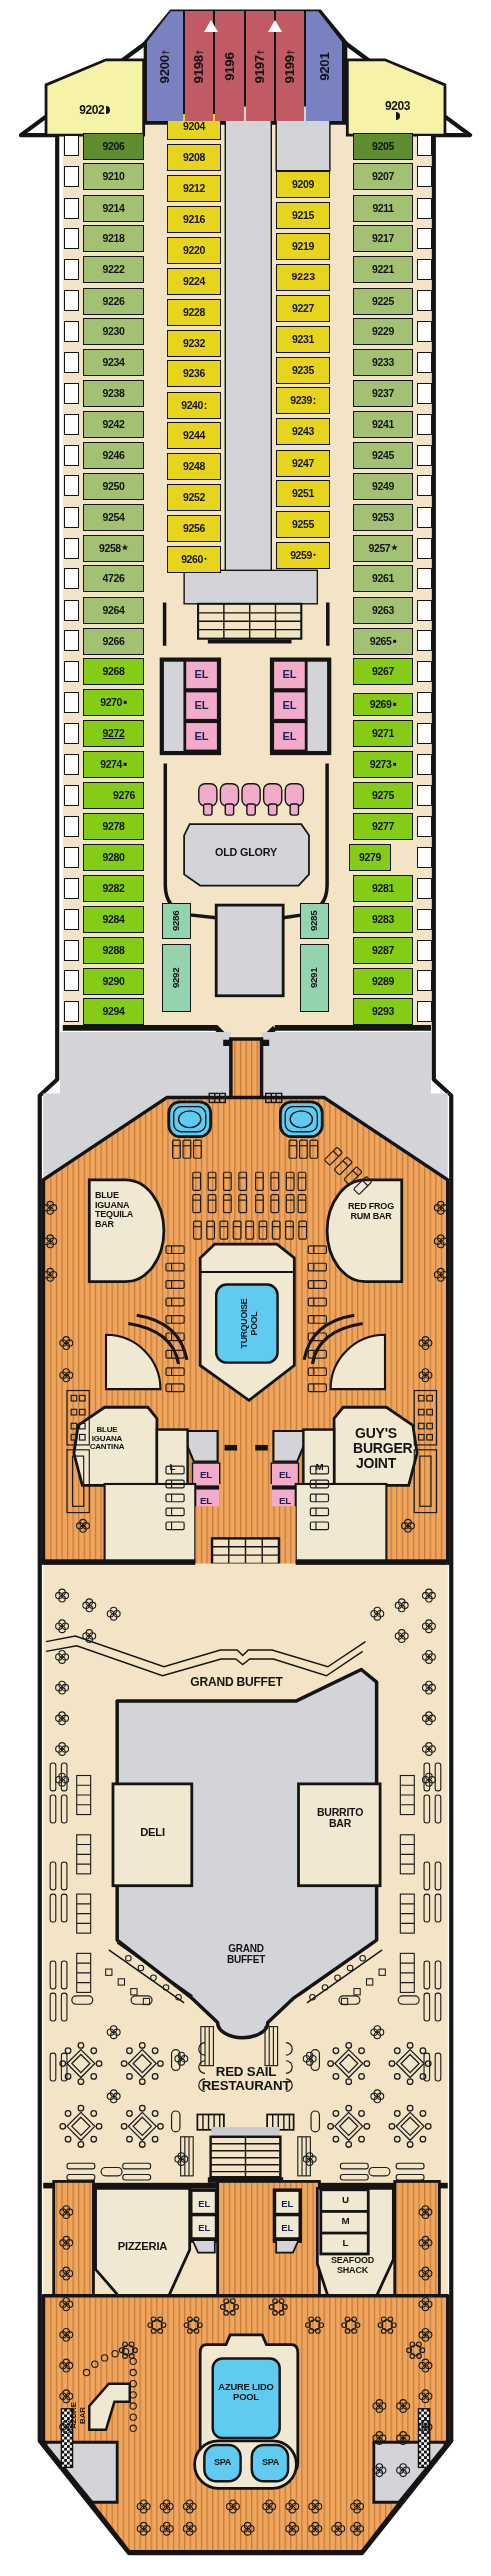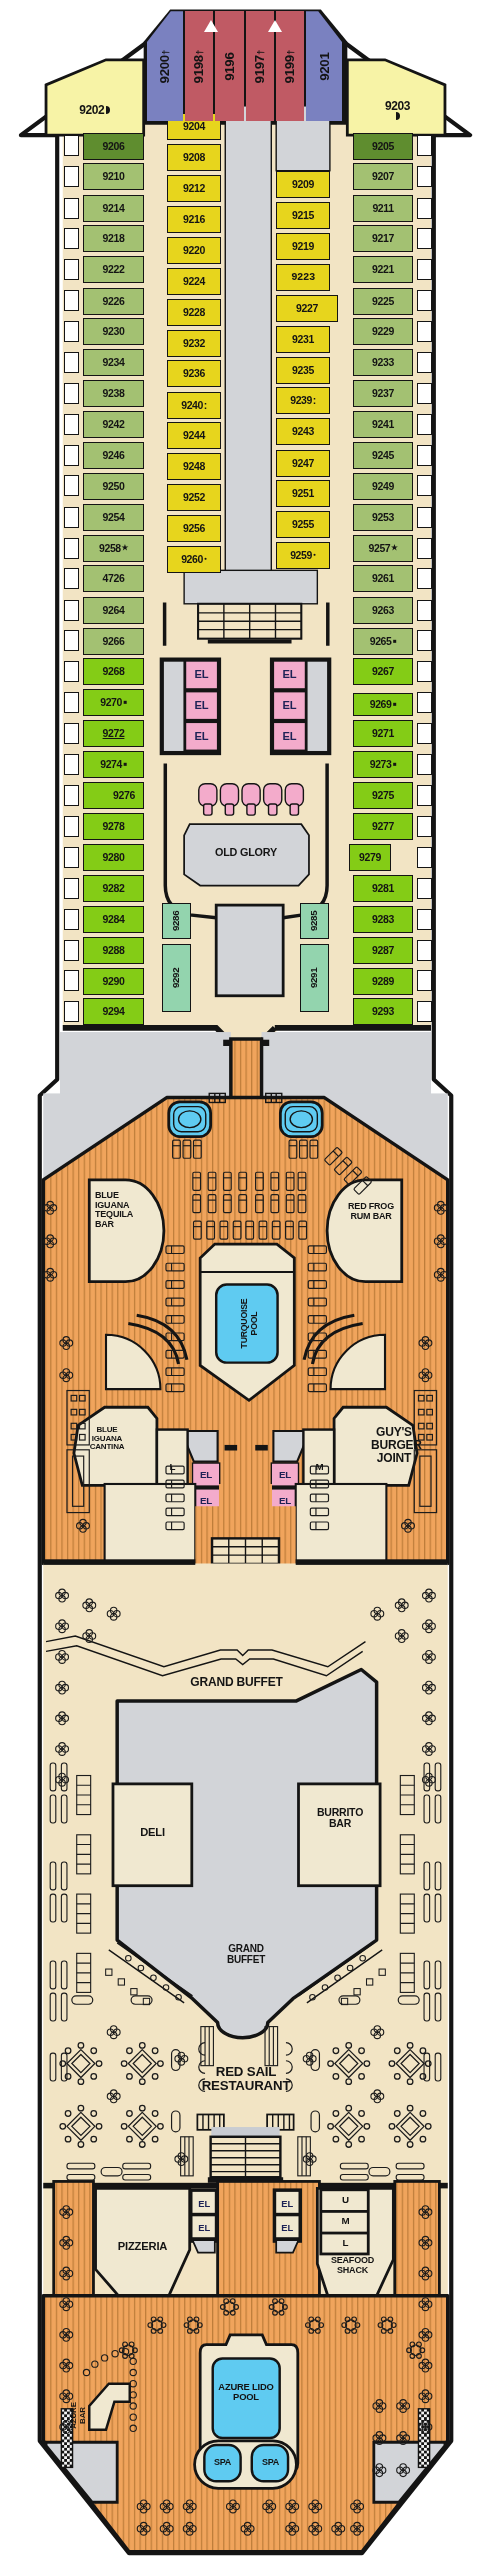--- a/index.html
+++ b/index.html
@@ -759,21 +759,21 @@
       </div>
       <div class="cab c-yellow" style="left: 276px; top: 202px; width: 54px; height: 26.5px;">
         <span>9215</span>
       </div>
       <div class="cab c-yellow" style="left: 276px; top: 233px; width: 54px; height: 26.5px;">
         <span>9219</span>
       </div>
       <div class="cab c-yellow" style="left: 276px; top: 264px; width: 54px; height: 26.5px; font-family: Liberation Mono, monospace;">
         <span>9223</span>
       </div>
-      <div class="cab c-yellow" style="left: 276px; top: 295px; width: 62px; height: 26.5px;">
+      <div class="cab c-yellow" style="left: 276px; top: 295px; width: 54px; height: 26.5px;">
         <span>9227</span>
       </div>
       <div class="cab c-yellow" style="left: 276px; top: 326px; width: 54px; height: 26.5px;">
         <span>9231</span>
       </div>
       <div class="cab c-yellow" style="left: 276px; top: 357px; width: 54px; height: 26.5px;">
         <span>9235</span>
       </div>
       <div class="cab c-yellow" style="left: 276px; top: 387px; width: 54px; height: 26.5px;">
         <span>9239</span>
@@ -965,21 +965,21 @@
   <div class="lbl" style="left:274px;top:661px;width:31px;height:26.5px;line-height:26.5px;font-size:11.2px;color:#1d2256;">EL</div>
   <div class="lbl" style="left:274px;top:692px;width:31px;height:26.5px;line-height:26.5px;font-size:11.2px;color:#1d2256;">EL</div>
   <div class="lbl" style="left:274px;top:723px;width:31px;height:26.5px;line-height:26.5px;font-size:11.2px;color:#1d2256;">EL</div>
 
   <div class="lbl" style="left:190px;top:847px;width:112px;font-size:10.8px;">OLD GLORY</div>
 
   <div class="lbl" style="left:95px;top:1191px;width:49px;font-size:9px;text-align:left;">BLUE IGUANA TEQUILA BAR</div>
   <div class="lbl" style="left:348px;top:1202px;width:46px;font-size:9px;">RED FROG RUM BAR</div>
   <div class="lbl rot" style="left:217px;top:1308px;width:64px;height:31px;font-size:8.7px;display:flex;align-items:center;justify-content:center;">TURQUOISE POOL</div>
   <div class="lbl" style="left:84px;top:1426px;width:46px;font-size:8px;">BLUE IGUANA CANTINA</div>
-  <div class="lbl" style="left:353px;top:1426px;width:46px;font-size:12px;margin-left:18px;">GUY'S BURGER JOINT</div>
+  <div class="lbl" style="left:353px;top:1426px;width:46px;font-size:14px;">GUY'S BURGER JOINT</div>
   <div class="lbl" style="left:157px;top:1462px;width:31px;font-size:9.8px;">L</div>
   <div class="lbl" style="left:304px;top:1462px;width:31px;font-size:9.8px;">M</div>
   <div class="lbl" style="left:193px;top:1464px;width:26px;height:21.6px;line-height:21.6px;font-size:9.8px;color:#1d2256;">EL</div>
   <div class="lbl" style="left:193px;top:1490px;width:26px;height:21.6px;line-height:21.6px;font-size:9.8px;color:#1d2256;">EL</div>
   <div class="lbl" style="left:272px;top:1464px;width:26px;height:21.6px;line-height:21.6px;font-size:9.8px;color:#1d2256;">EL</div>
   <div class="lbl" style="left:272px;top:1490px;width:26px;height:21.6px;line-height:21.6px;font-size:9.8px;color:#1d2256;">EL</div>
 
   <div class="lbl" style="left:163px;top:1676px;width:147px;font-size:12px;">GRAND BUFFET</div>
   <div class="lbl" style="left:113px;top:1826px;width:79px;font-size:11.2px;">DELI</div>
   <div class="lbl" style="left:313px;top:1807px;width:54px;font-size:10.5px;">BURRITO BAR</div>

